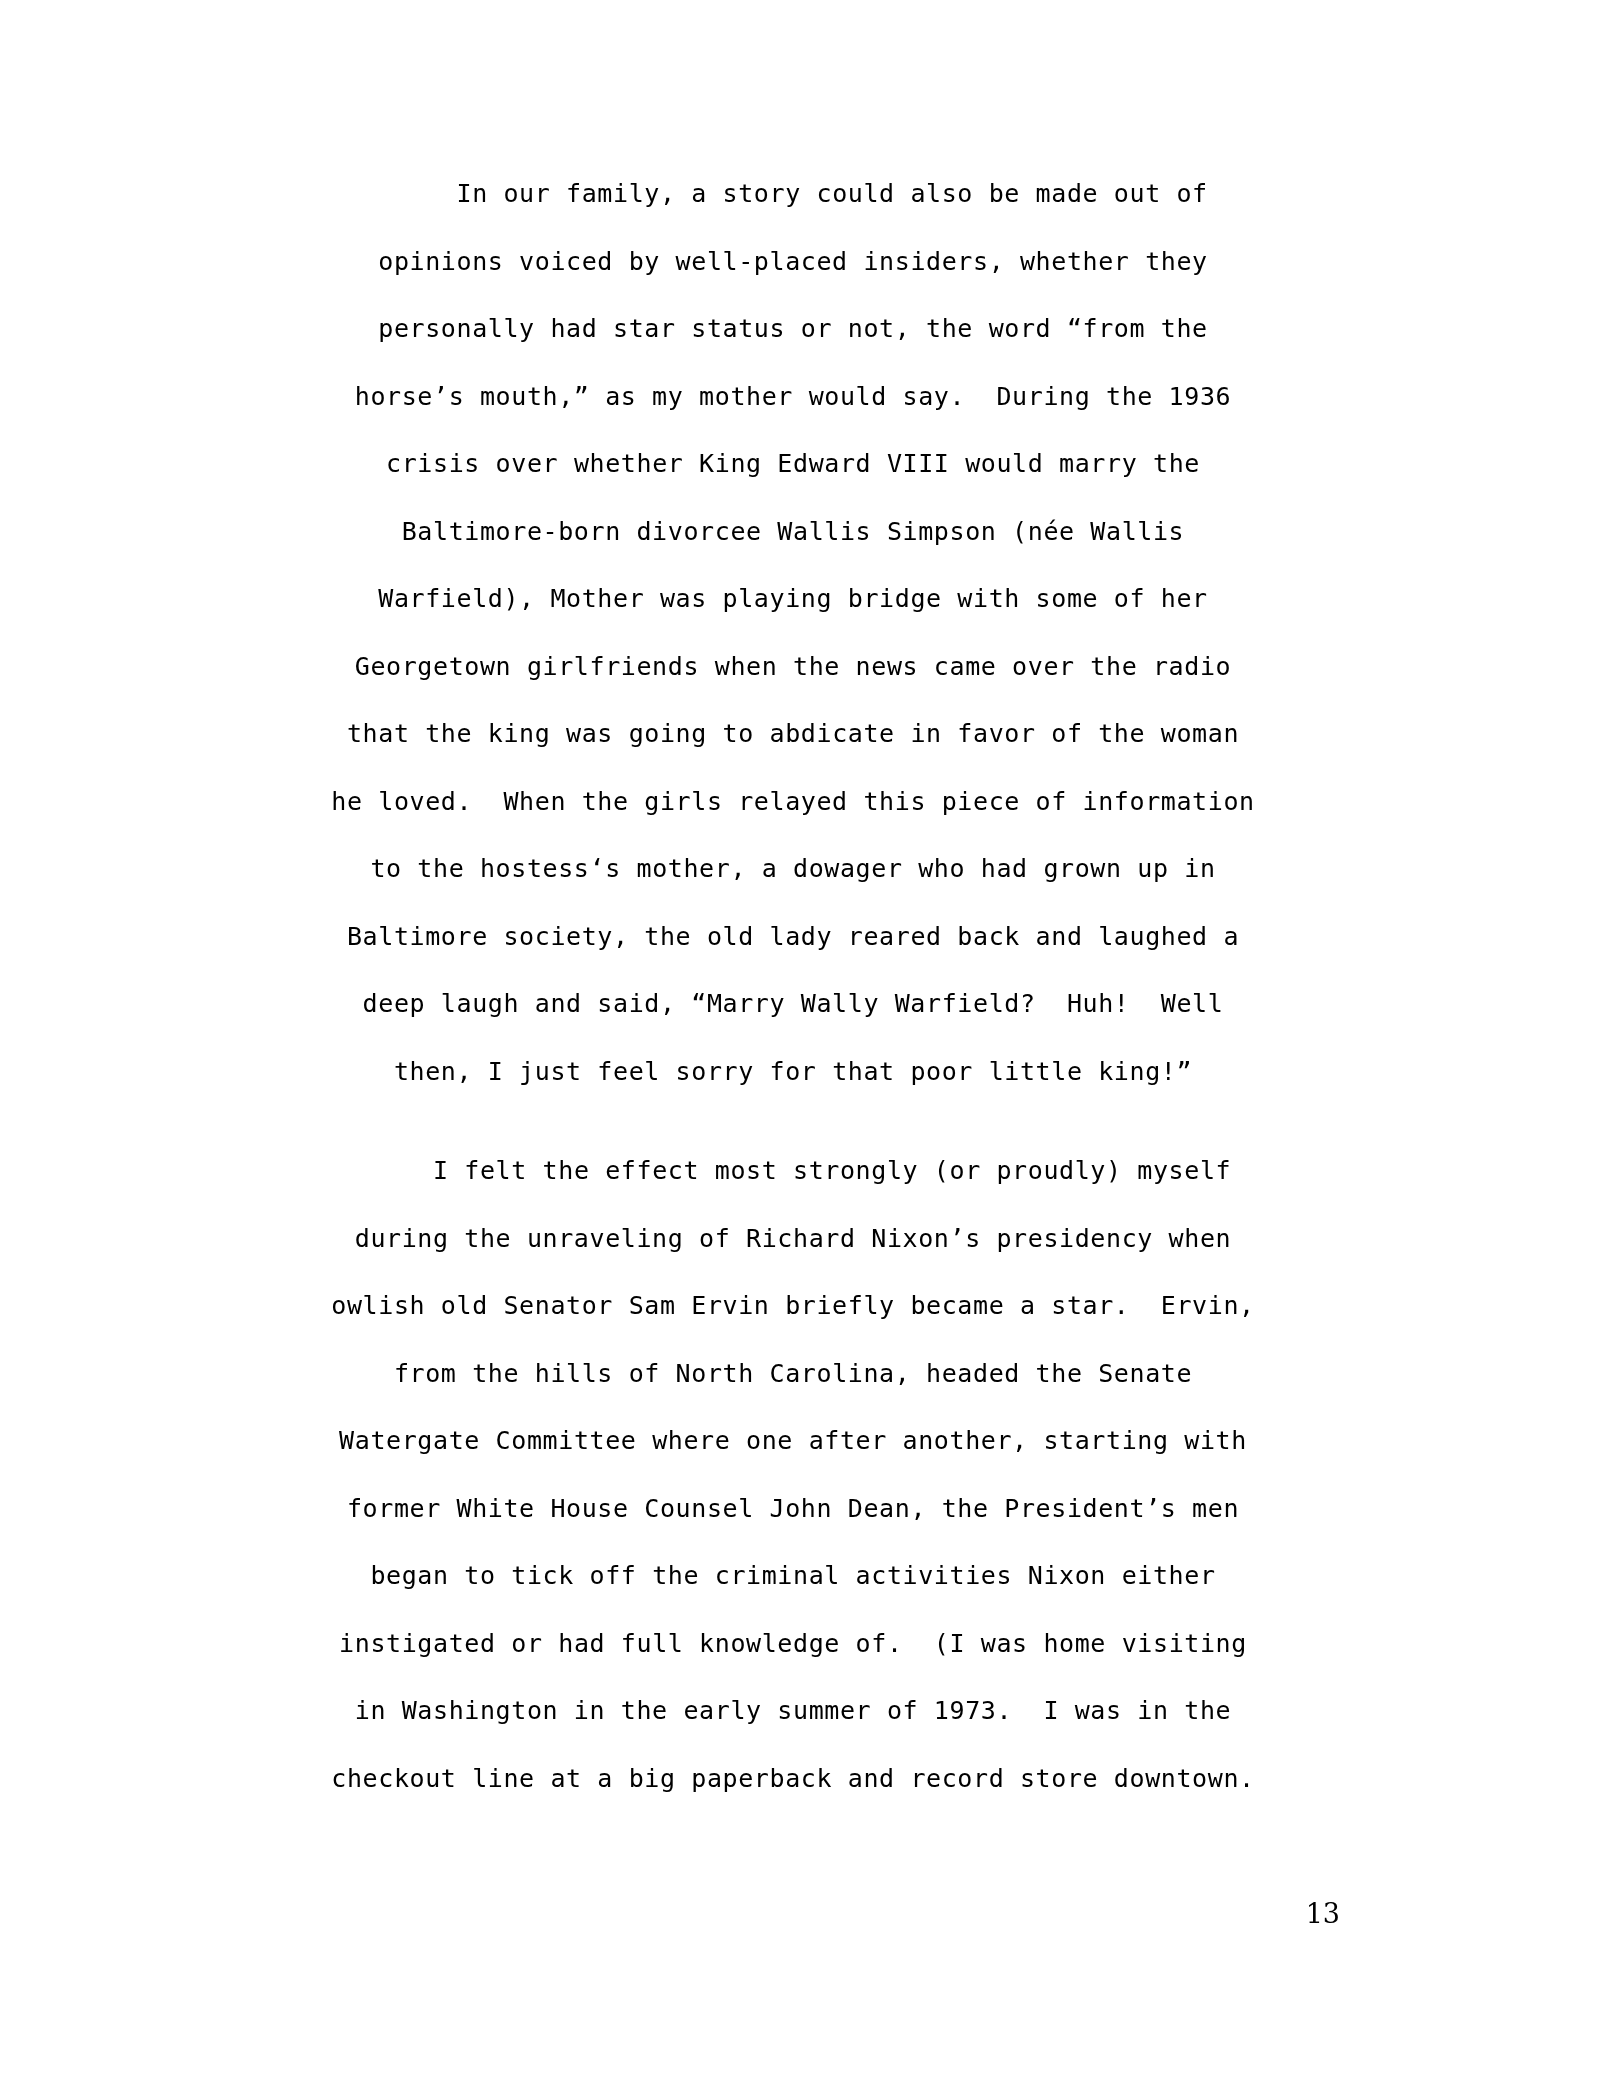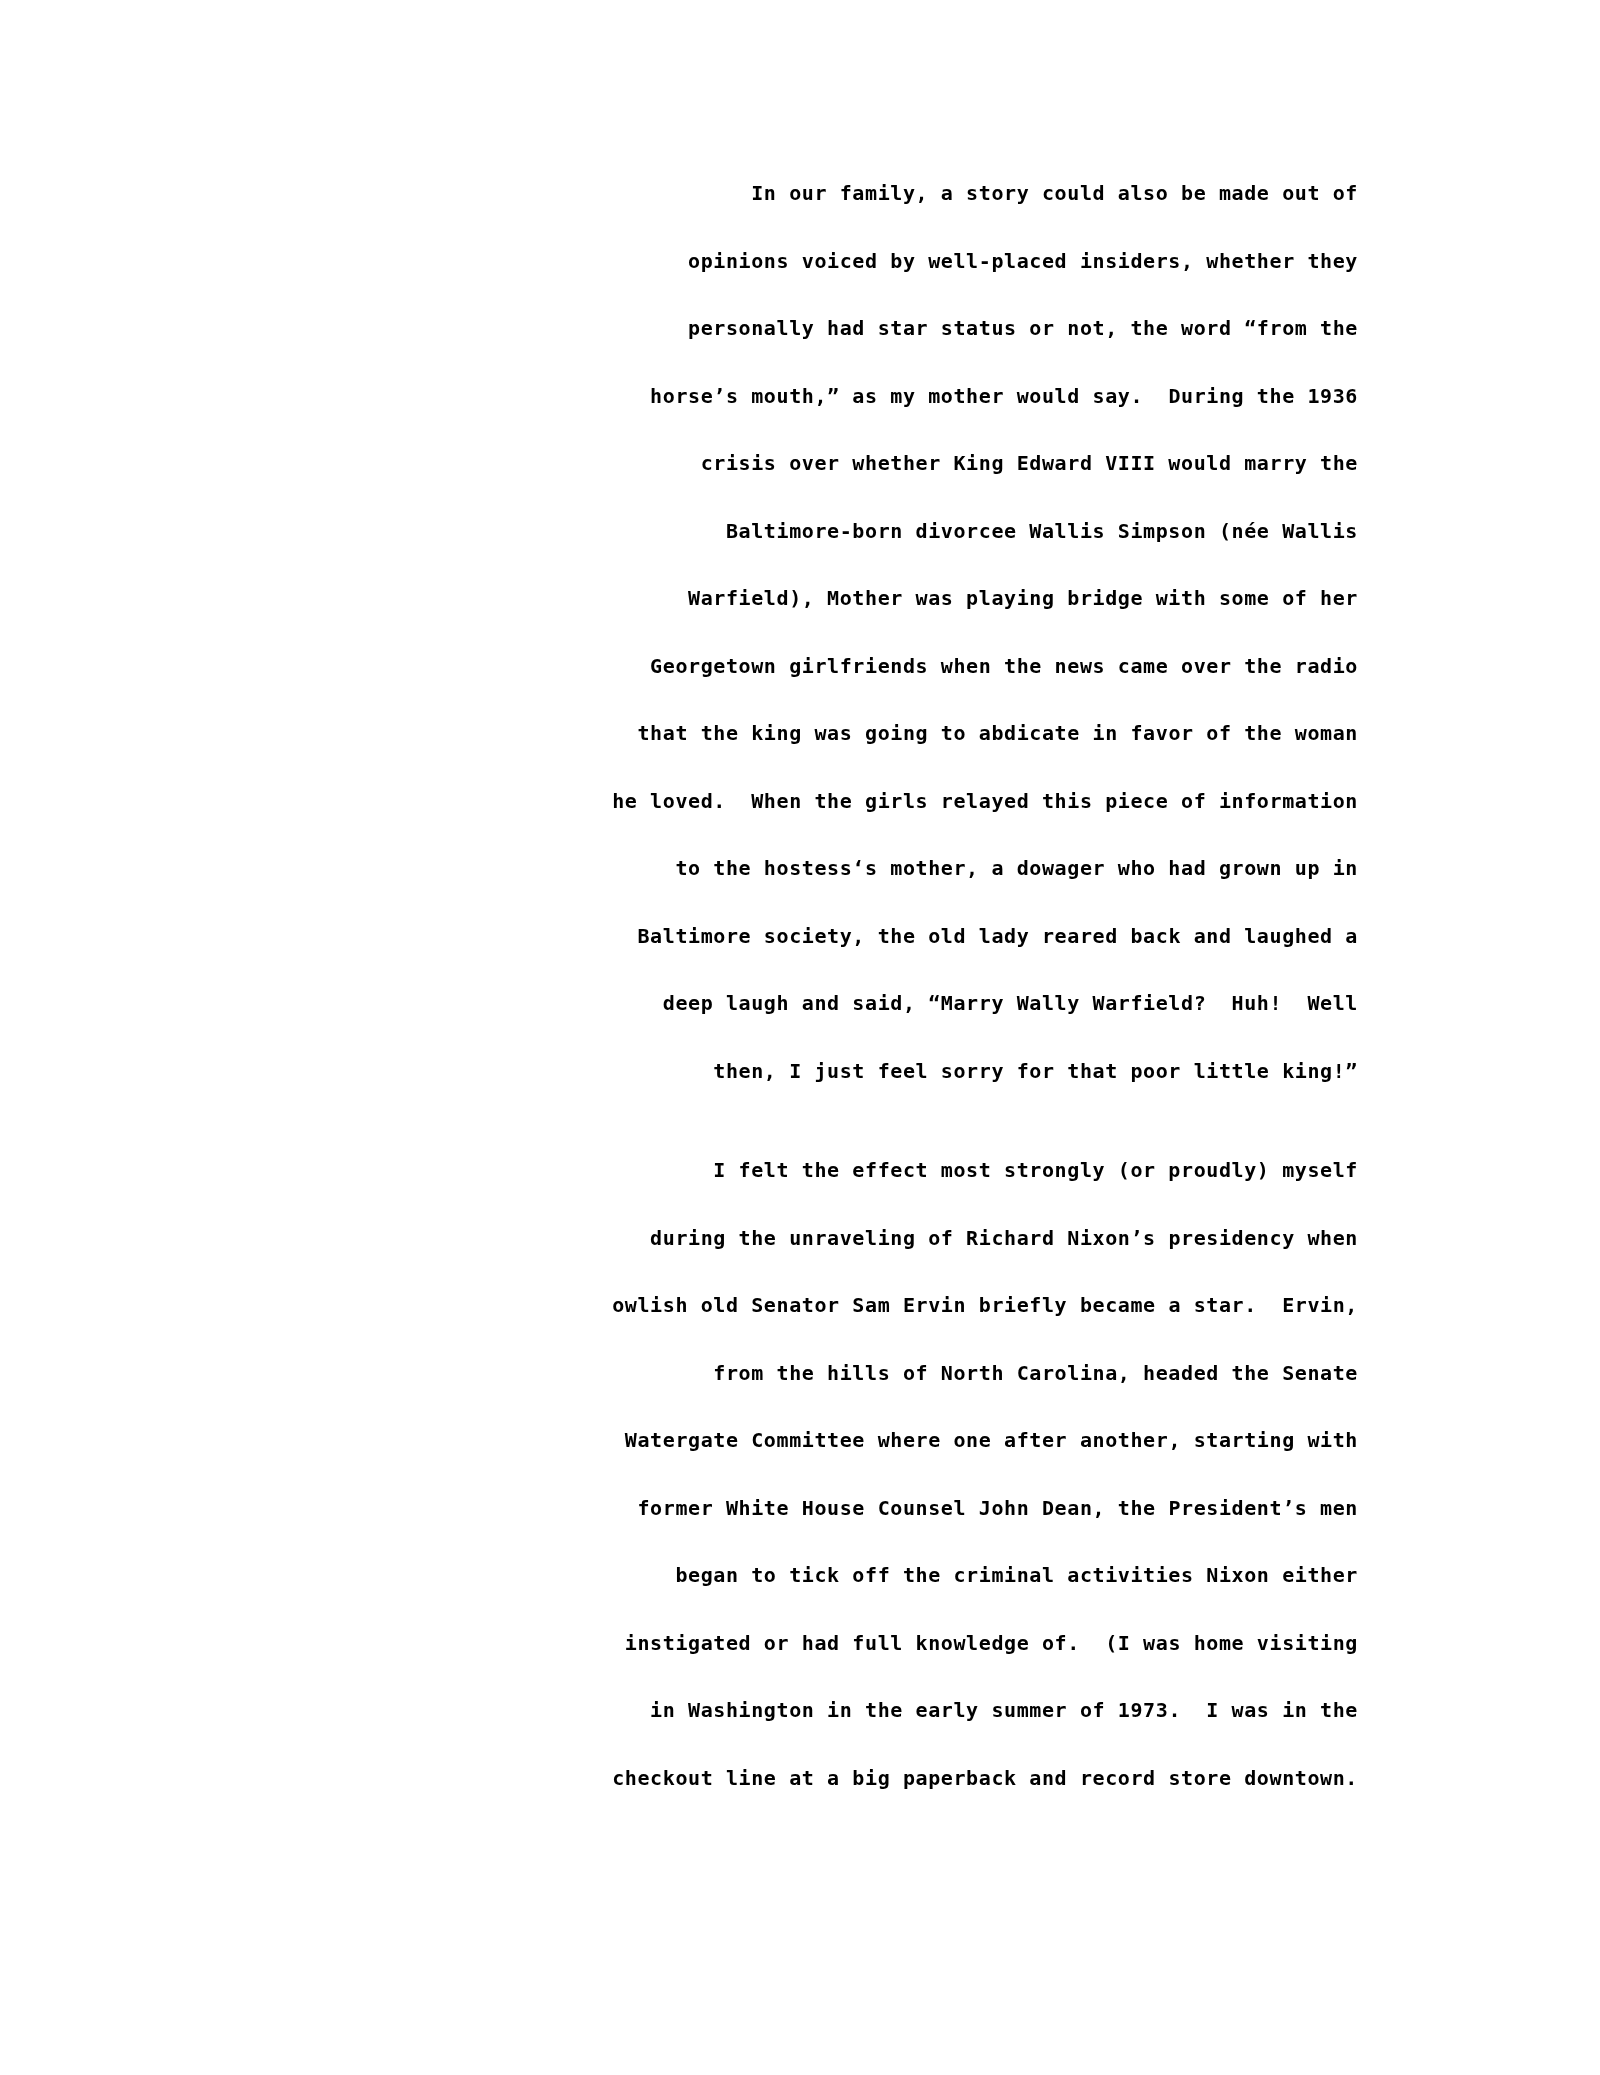--- a/index.html
+++ b/index.html
@@ -22,27 +22,26 @@
     box-sizing: border-box;
     background: #ffffff;
   }
   .content {
     position: absolute;
     left: 228px;
     top: 160px;
     width: 1130px;
   }
   .para {
-    font-size: 20px;
+    font-size: 25px;
     line-height: 67.5px;
     letter-spacing: 0.6px;
     white-space: pre-wrap;
     margin: 0 0 0 0;
-    text-align: right;
-    font-weight: bold;
+    text-align: center;
   }
   .para + .para {
     margin-top: 32px;
   }
   .page-number {
     position: absolute;
     left: 0;
     top: 1900px;
     width: 1340px;
     text-align: right;
@@ -74,13 +73,14 @@
 during the unraveling of Richard Nixon’s presidency when
 owlish old Senator Sam Ervin briefly became a star.  Ervin,
 from the hills of North Carolina, headed the Senate
 Watergate Committee where one after another, starting with
 former White House Counsel John Dean, the President’s men
 began to tick off the criminal activities Nixon either
 instigated or had full knowledge of.  (I was home visiting
 in Washington in the early summer of 1973.  I was in the
 checkout line at a big paperback and record store downtown.</p>
   </div>
+  <div class="page-number">13</div>
 </div>
 
 </body></html>

